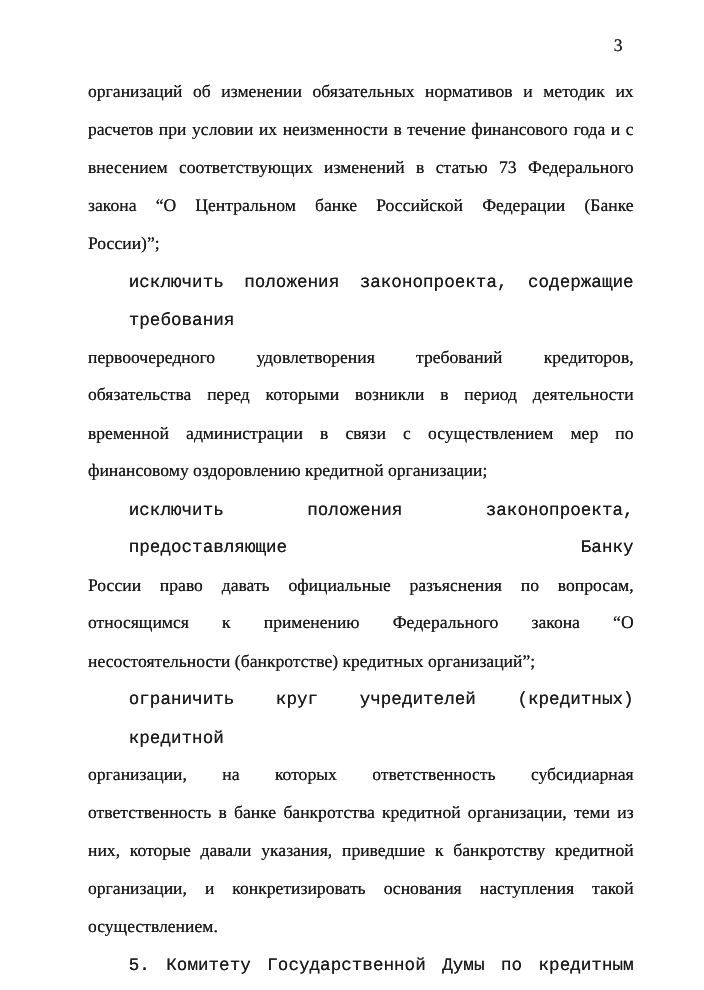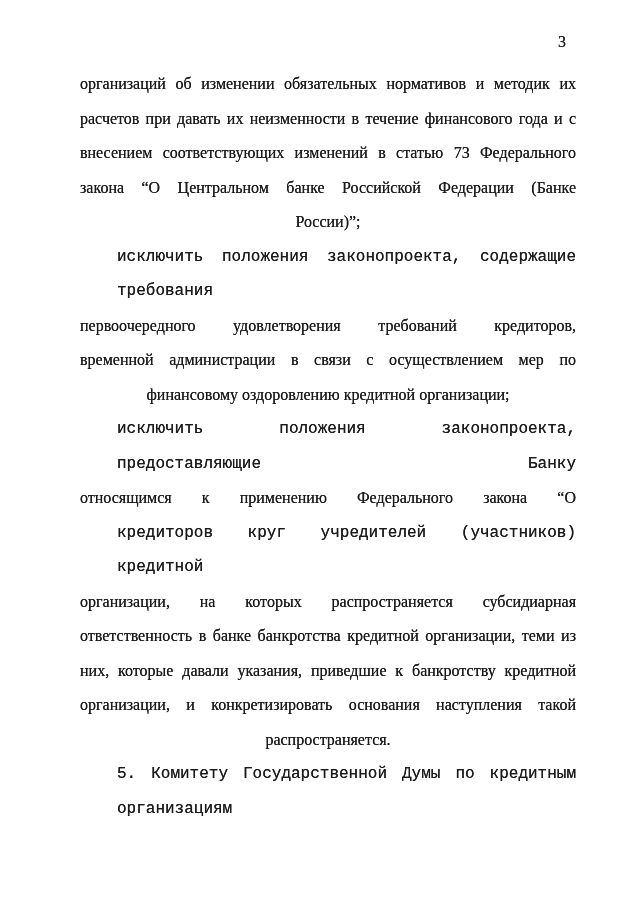--- a/index.html
+++ b/index.html
@@ -29,51 +29,54 @@
   .text-block {
     position: absolute;
     left: 80px;
     top: 67px;
     width: 496px;
     font-size: 16px;
     line-height: 34.5px;
     text-shadow: 0 0 0.35px rgba(0,0,0,0.85);
   }
   .line {
-    text-align: center;
+    text-align: left;
     white-space: normal;
   }
   .line.j {
     text-align: justify;
     text-align-last: justify;
     -moz-text-align-last: justify;
   }
   .line.indent {
     padding-left: 37px;
     font-family: Liberation Mono, monospace;
   }
 </style>
 </head>
 <body>
 
 <div class="page">
   <div class="page-number">3</div>
   <div class="text-block">
       <div class="line j">организаций об изменении обязательных нормативов и методик их</div>
-      <div class="line j">расчетов при давать их неизменности в течение финансового года и с</div>
+      <div class="line j">расчетов при условии их неизменности в течение финансового года и с</div>
       <div class="line j">внесением соответствующих изменений в статью 73 Федерального</div>
       <div class="line j">закона “О Центральном банке Российской Федерации (Банке</div>
       <div class="line">России)”;</div>
       <div class="line j indent">исключить положения законопроекта, содержащие требования</div>
       <div class="line j">первоочередного удовлетворения требований кредиторов,</div>
+      <div class="line j">обязательства перед которыми возникли в период деятельности</div>
       <div class="line j">временной администрации в связи с осуществлением мер по</div>
       <div class="line">финансовому оздоровлению кредитной организации;</div>
       <div class="line j indent">исключить положения законопроекта, предоставляющие Банку</div>
+      <div class="line j">России право давать официальные разъяснения по вопросам,</div>
       <div class="line j">относящимся к применению Федерального закона “О</div>
-      <div class="line j indent">кредиторов круг учредителей (участников) кредитной</div>
-      <div class="line j">организации, на которых распространяется субсидиарная</div>
+      <div class="line">несостоятельности (банкротстве) кредитных организаций”;</div>
+      <div class="line j indent">ограничить круг учредителей (кредитных) кредитной</div>
+      <div class="line j">организации, на которых ответственность субсидиарная</div>
       <div class="line j">ответственность в банке банкротства кредитной организации, теми из</div>
       <div class="line j">них, которые давали указания, приведшие к банкротству кредитной</div>
       <div class="line j">организации, и конкретизировать основания наступления такой</div>
-      <div class="line">распространяется.</div>
+      <div class="line">осуществлением.</div>
       <div class="line j indent">5. Комитету Государственной Думы по кредитным организациям</div>
     </div>
 </div>
 
 </body></html>

